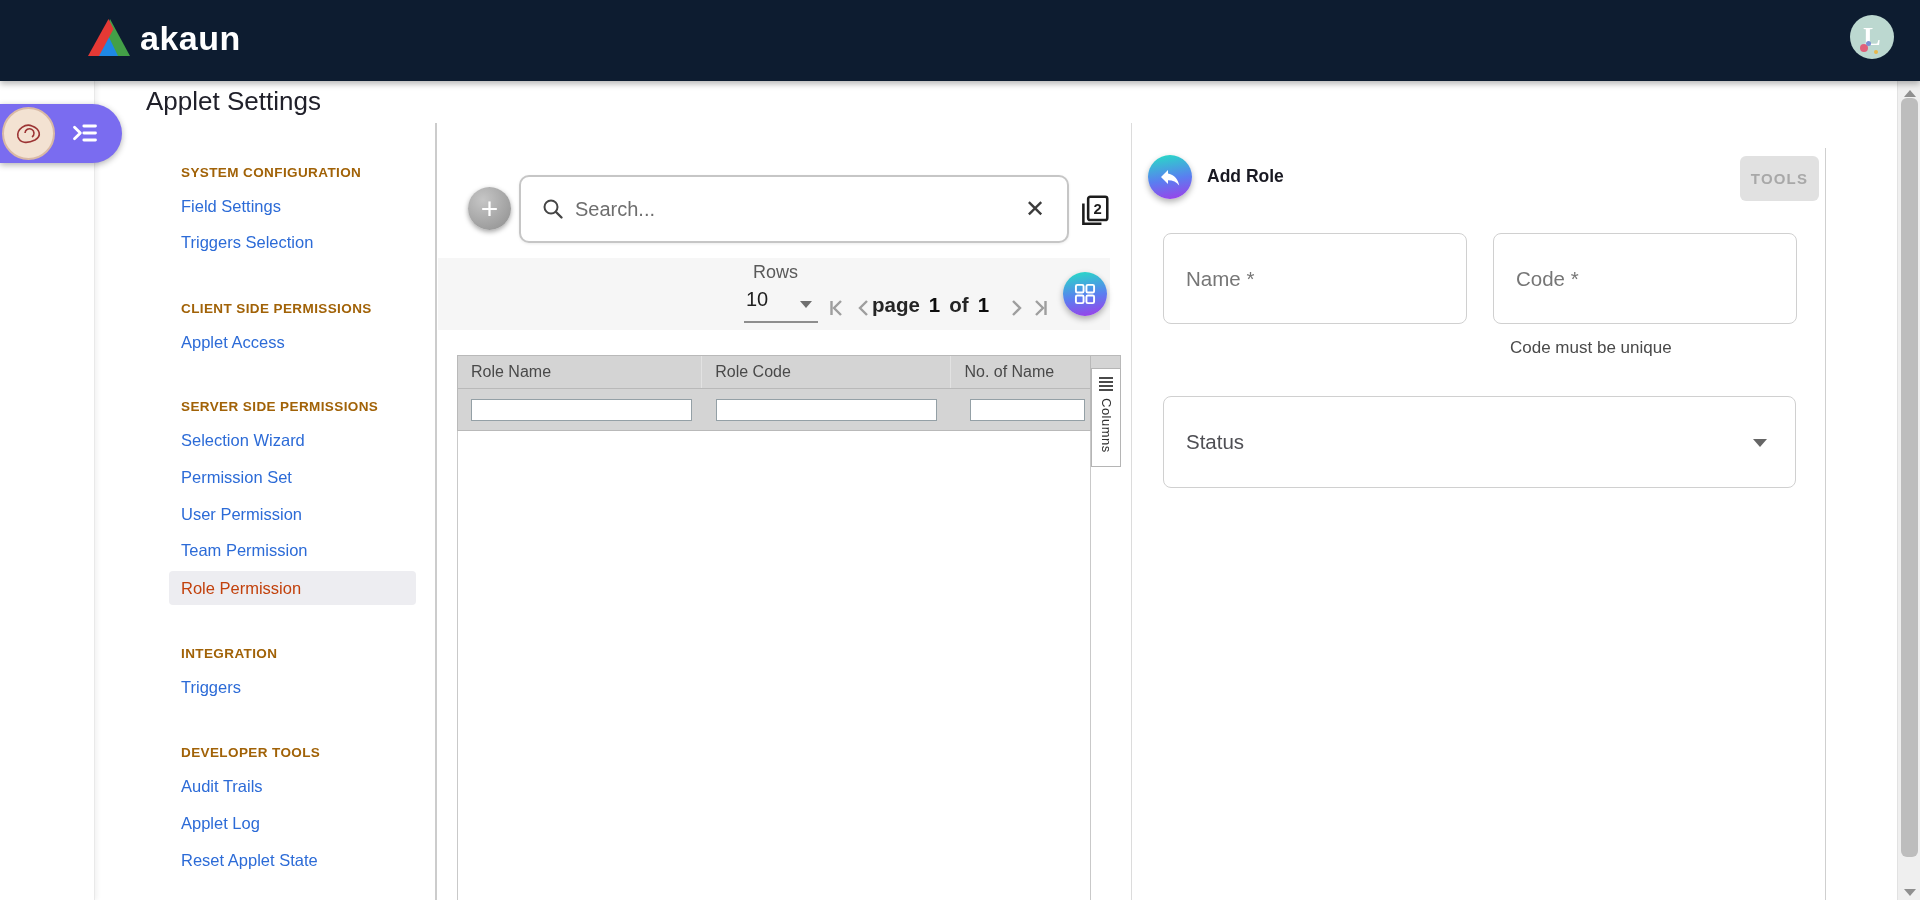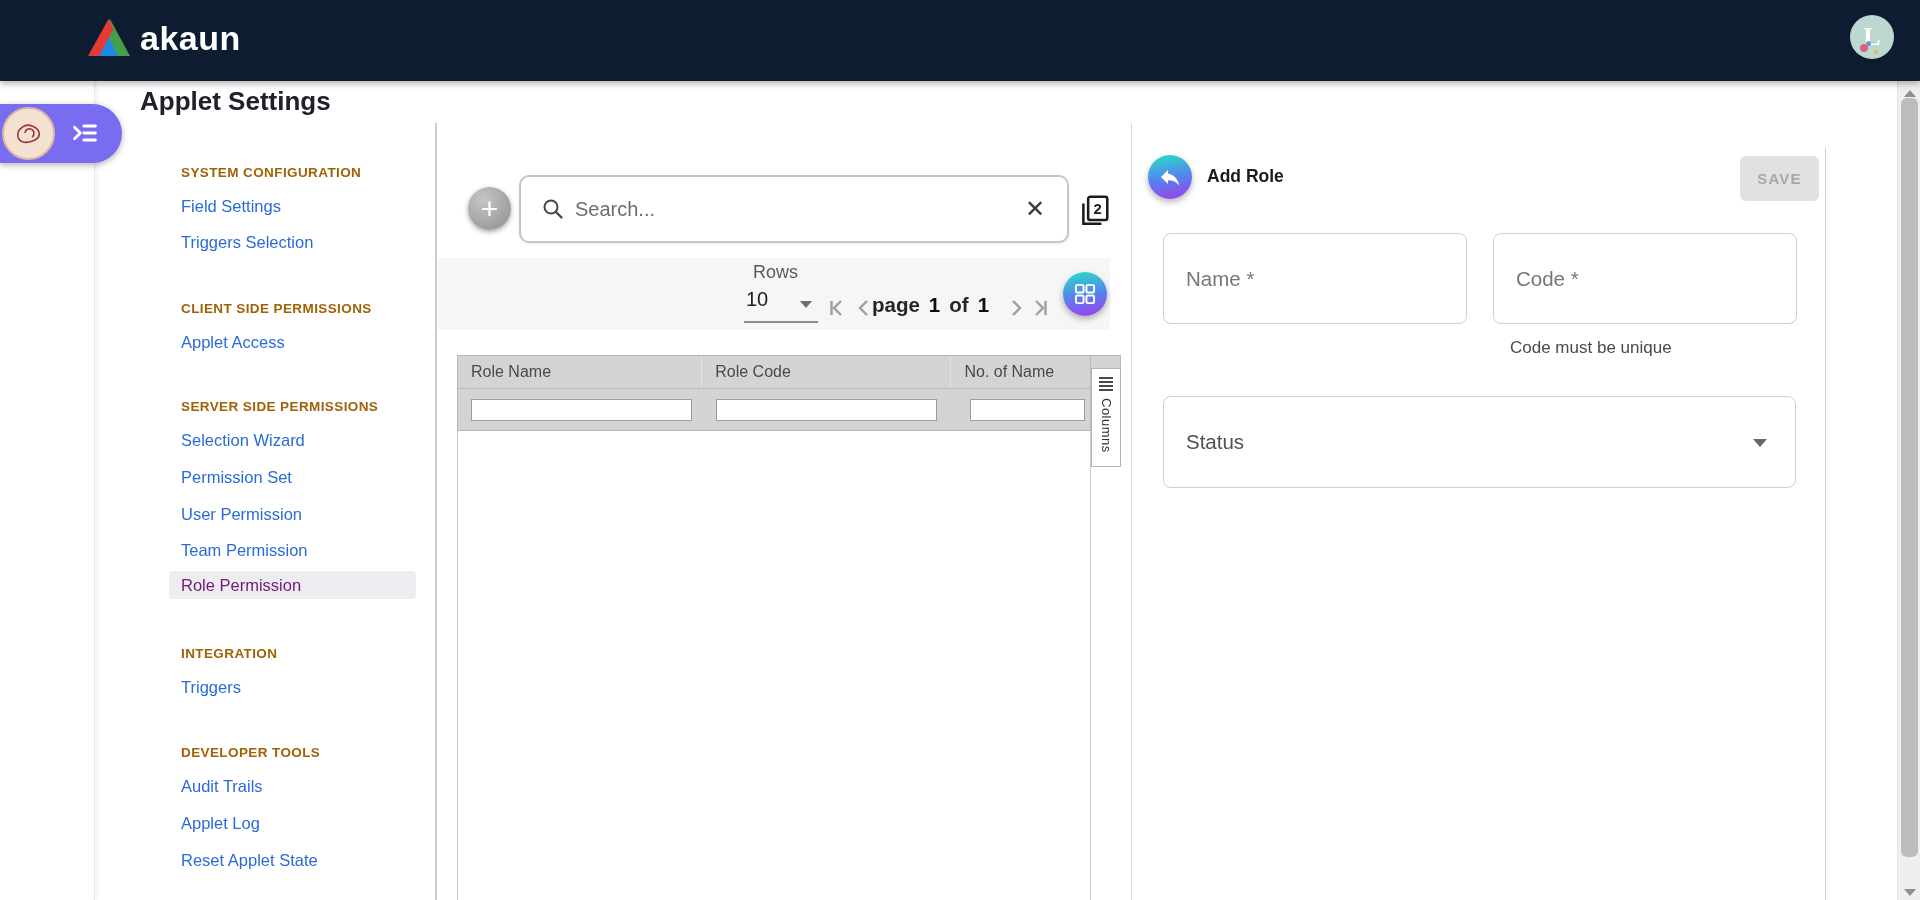--- a/index.html
+++ b/index.html
@@ -12,21 +12,21 @@
             box-shadow:0 3px 6px rgba(0,0,0,.28); z-index:30; }
   .logo-wrap { position:absolute; left:86px; top:18px; display:flex; align-items:center; gap:8px; }
   .brand { color:#fff; font-size:34px; font-weight:800; letter-spacing:.5px; }
   .nav-avatar { position:absolute; left:1850px; top:15px; width:44px; height:44px; border-radius:50%;
                 background:#bcd8d0; display:flex; align-items:center; justify-content:center; cursor:pointer; }
   .nav-avatar .letter { font-family:"Liberation Serif", serif; color:#fff; font-size:26px; font-weight:700; }
   .nav-avatar .fl1 { position:absolute; left:10px; bottom:7px; width:8px; height:8px; border-radius:50%; background:#e0607a; }
   .nav-avatar .fl2 { position:absolute; left:16px; bottom:13px; width:5px; height:5px; border-radius:50%; background:#7a8fd4; }
   .nav-avatar .fl3 { position:absolute; left:24px; bottom:5px; width:4px; height:4px; border-radius:50%; background:#e8b84b; }
 
-  .page-title { position:absolute; left:140px; top:86px; font-size:26px; font-weight:700; color:#20202a; z-index:5;text-align:center; }
+  .page-title { position:absolute; left:146px; top:86px; font-size:26px; font-weight:400; color:#20202a; z-index:5;text-align:center; }
 
   
   .rail { position:absolute; left:0; top:81px; width:95px; height:819px; background:#fff;
           border-right:1px solid #e9e9e9; box-shadow:2px 0 5px rgba(0,0,0,.06); z-index:10; }
   .pill { position:absolute; left:0; top:104px; width:122px; height:59px; background:#7a6cf0;
           border-radius:0 30px 30px 0; box-shadow:0 2px 6px rgba(0,0,0,.3); z-index:12; display:flex; align-items:center; }
   .pill-avatar { position:absolute; left:2px; top:3px; width:53px; height:53px; border-radius:50%;
                  background:#f3e2d2; border:2px solid #d9b9a5; display:flex; align-items:center; justify-content:center; cursor:pointer; }
   .pill-toggle { position:absolute; left:70px; top:15px; cursor:pointer; }
   .red-app { position:absolute; left:20px; top:180px; width:40px; height:40px; border-radius:9px;
@@ -37,22 +37,22 @@
               background:#27c4da; display:flex; align-items:center; justify-content:center; cursor:pointer;
               box-shadow:0 2px 4px rgba(0,0,0,.2); }
   .profile-row { position:absolute; left:31px; top:851px; width:63px; display:flex; align-items:center; gap:3px;
                  overflow:hidden; white-space:nowrap; }
   .profile-check { flex:0 0 auto; width:19px; height:19px; border:2px solid #bdbdbd; border-radius:2px; background:#fff; cursor:pointer; }
   .profile-label { font-size:19px; color:#b0b0b0; }
 
   
   .sec-header { position:absolute; left:181px; font-size:13.5px; font-weight:700; color:#a16207; letter-spacing:.4px; }
   .nav-link { position:absolute; left:181px; font-size:16.5px; color:#2c6bd7; cursor:pointer; font-weight:500; }
-  .nav-active { position:absolute; left:169px; top:571px; width:247px; height:28px; background:#ededf1; border-radius:4px;
-                display:flex; align-items:center; padding-left:12px; font-size:16.5px; color:#701a75; font-weight:500; cursor:pointer; }
+  .nav-active { position:absolute; left:169px; top:571px; width:247px; height:34px; background:#ededf1; border-radius:4px;
+                display:flex; align-items:center; padding-left:12px; font-size:16.5px; color:#c2410c; font-weight:500; cursor:pointer; }
 
   .vdiv1 { position:absolute; left:435px; top:123px; width:2px; height:777px; background:#cccccc; }
   .vdiv2 { position:absolute; left:1131px; top:123px; width:1px; height:777px; background:#dcdcdc; }
   .vdiv3 { position:absolute; left:1825px; top:148px; width:1px; height:752px; background:#cfcfcf; }
 
   
   .plus-btn { position:absolute; left:468px; top:187px; width:43px; height:43px; border-radius:50%;
               background:radial-gradient(circle at 35% 30%, #c6c6c6, #8d8d8d); color:#fff; font-size:30px; font-weight:400;
               display:flex; align-items:center; justify-content:center; cursor:pointer; box-shadow:0 2px 5px rgba(0,0,0,.35); }
   .search-box { position:absolute; left:519px; top:175px; width:550px; height:68px; background:#fff;
@@ -302,21 +302,21 @@
   </div>
 
   <div class="vdiv2"></div>
 
   <div class="back-btn">
     <svg width="24" height="24" viewBox="0 0 24 24">
       <path fill="#fff" d="M10 8.6V5L3 12l7 7v-3.7c5 0 8.6 1.7 11.2 5.3-1-5.4-4.1-10.7-11.2-12z"></path>
     </svg>
   </div>
   <div class="form-title">Add Role</div>
-  <button class="save-btn" disabled="">SAVE</button>
+  <button class="save-btn" disabled="">TOOLS</button>
 
   <div class="field-box" style="left:1493px; top:233px">
     <span class="field-label">Code *</span>
   </div>
   <div class="field-box" style="left:1163px; top:233px">
     <span class="field-label">Name *</span>
   </div>
   <div class="helper">Code must be unique</div>
 
   <div class="status-box">

